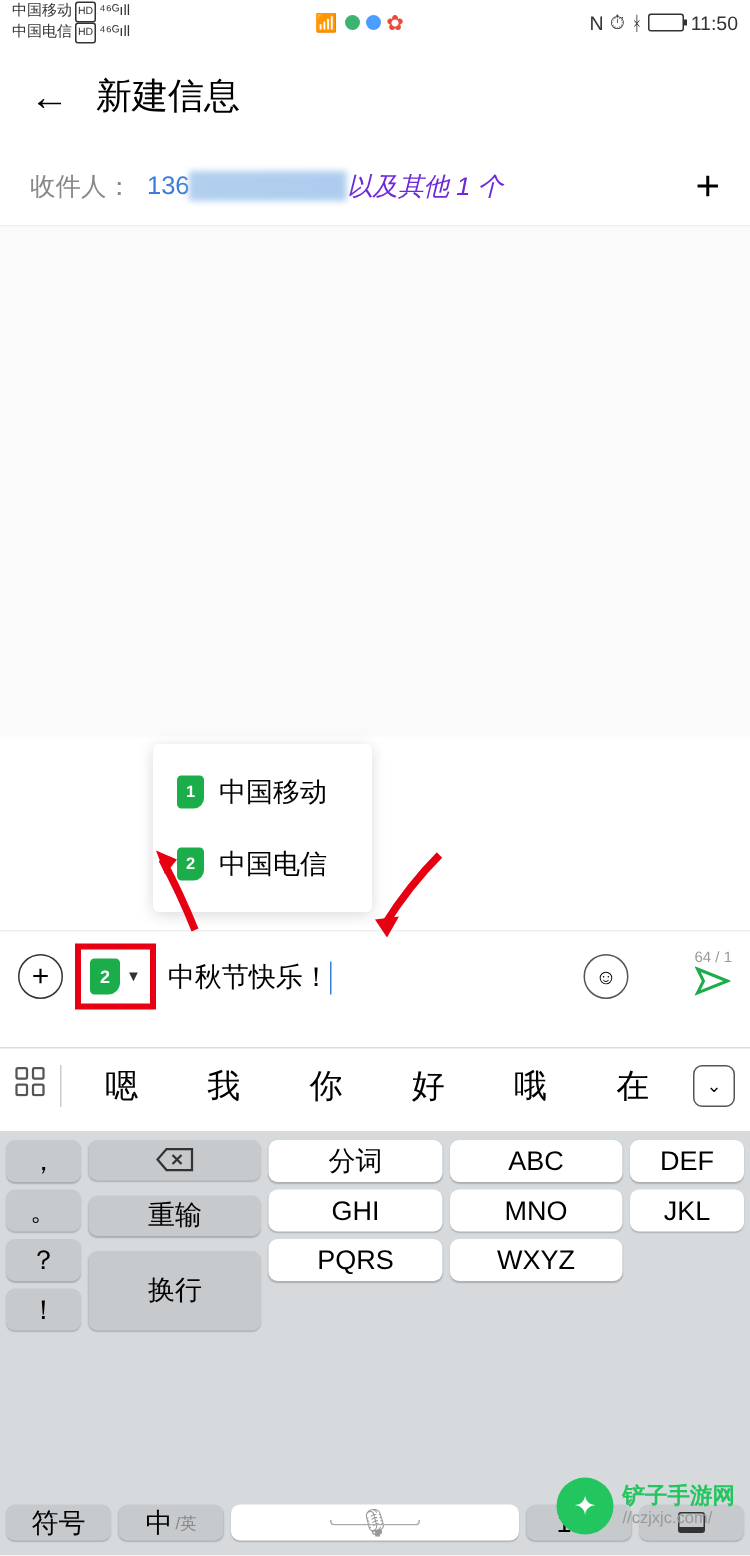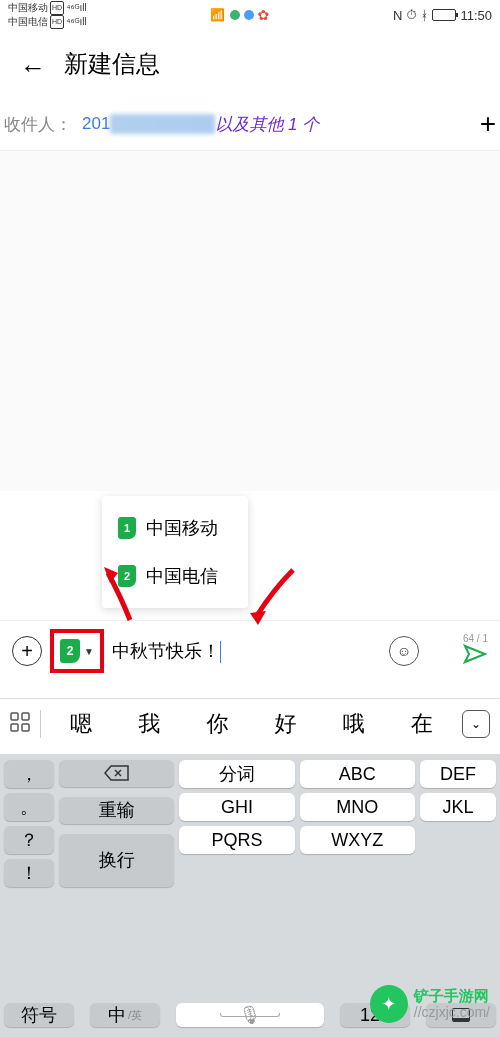--- a/index.html
+++ b/index.html
@@ -90,21 +90,21 @@
       color: #000;
     }
     .title {
       font-size: 24px;
       color: #000;
     }
     
     .recipients {
       display: flex;
       align-items: center;
-      padding: 10px 4px;
+      padding: 10px 20px;
       border-bottom: 1px solid #eee;
     }
     .recip-label {
       color: #888;
       font-size: 17px;
       margin-right: 10px;
     }
     .recip-phone {
       color: #3b7dd8;
       font-size: 17px;
@@ -355,21 +355,21 @@
       grid-template-rows: 1fr 1fr 2fr;
       gap: 10px;
     }
     .enter-key {
       background: #c6cacd;
     }
     .bottom-row {
       grid-column: 1 / 6;
       display: grid;
       grid-template-columns: 70px 70px 1fr 70px 70px;
-      gap: 16px;
+      gap: 5px;
       margin-top: 48px;
     }
     .space-key {
       background: #fff;
       position: relative;
     }
     .space-mic {
       font-size: 18px;
       color: #999;
     }
@@ -420,21 +420,21 @@
       flex-direction: column;
       line-height: 1.1;
     }
     .wm-line1 {
       color: #22c55e;
       font-size: 15px;
       font-weight: bold;
     }
     .wm-line2 {
       color: #999;
-      font-size: 14px;
+      font-size: 11px;
     }
     .backspace-svg {
       width: 26px;
       height: 18px;
     }
   </style>
 </head>
 <body>
 
 <div class="status-bar">
@@ -465,21 +465,21 @@
   </div>
 </div>
 
 <div class="header">
   <span class="back-arrow">←</span>
   <span class="title">新建信息</span>
 </div>
 
 <div class="recipients">
   <span class="recip-label">收件人：</span>
-  <span class="recip-phone">201</span>
+  <span class="recip-phone">136</span>
   <span class="recip-phone-blur"></span>
   <span class="recip-more">以及其他 1 个</span>
   <span class="add-btn">+</span>
 </div>
 
 <div class="content-area"></div>
 
 <div class="sim-popup">
   <div class="sim-item">
     <span class="sim-badge">1</span>

